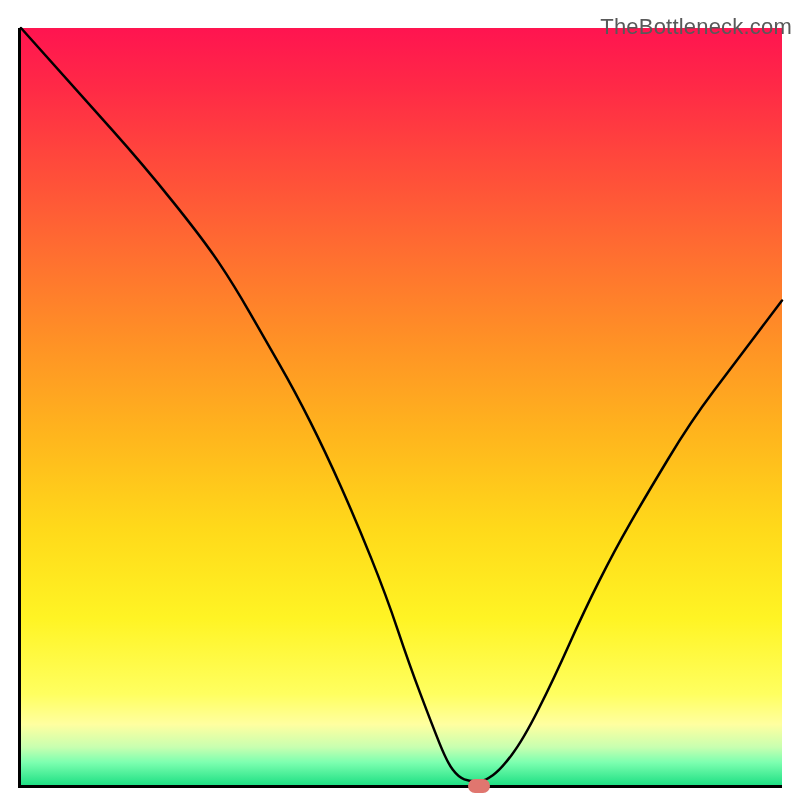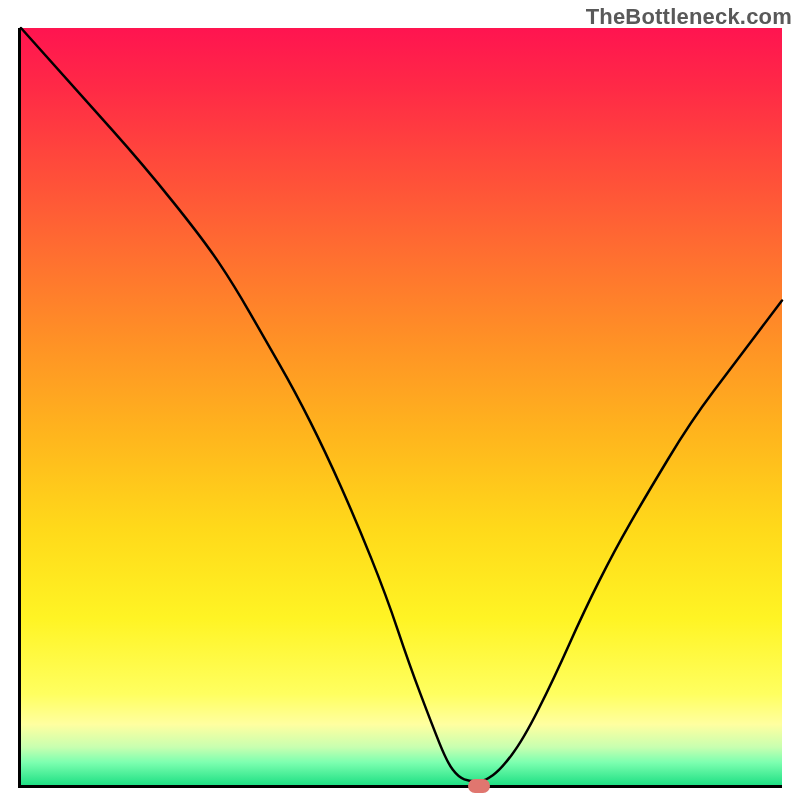--- a/index.html
+++ b/index.html
@@ -11,25 +11,25 @@
     font-family: Arial, Helvetica, sans-serif;
   }
   .chart-container {
     position: relative;
     width: 800px;
     height: 800px;
     background: #ffffff;
   }
   .watermark {
     position: absolute;
-    top: 4px;
+    top: 14px;
     right: 8px;
     font-size: 22px;
     color: #595959;
-    font-weight: 700;
+    font-weight: 400;
     z-index: 10;
     letter-spacing: 0.2px;
   }
   .plot-area {
     position: absolute;
     left: 18px;
     top: 28px;
     width: 764px;
     height: 760px;
     border-left: 3px solid #000;

